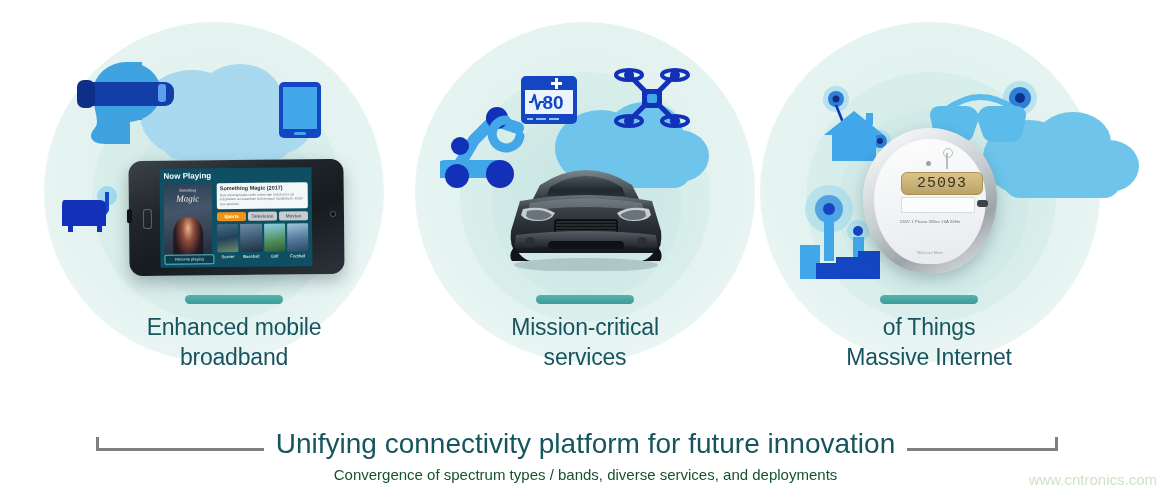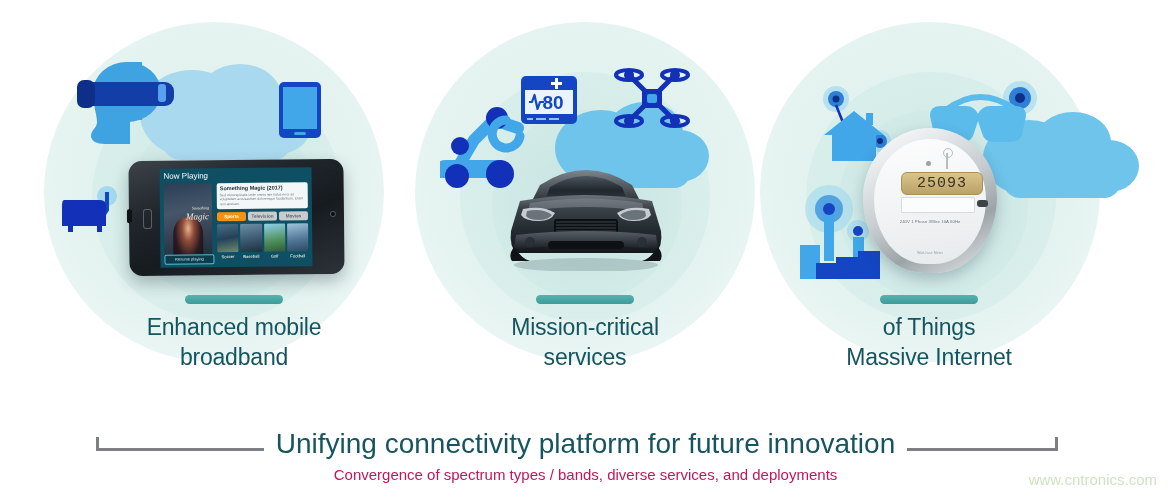--- a/index.html
+++ b/index.html
@@ -26,24 +26,24 @@
   }
   .label-bar{position:absolute;width:98px;height:9px;border-radius:5px;
     background:linear-gradient(180deg,#56b2ad 0%,#3d9c99 100%);}
 
   
   .phone{position:absolute;left:129px;top:160px;width:215px;height:115px;
     border-radius:13px;background:linear-gradient(160deg,#3c4349 0%,#20262b 32%,#161b20 60%,#2c3338 100%);
     box-shadow:0 7px 16px rgba(20,40,50,0.30);transform:rotate(-0.6deg);}
   .phone-screen{position:absolute;left:31px;top:8px;width:152px;height:99px;
     background:#0e4f63;overflow:hidden;}
-  .ph-nowplaying{position:absolute;left:4px;top:3px;color:#fff;font-size:8px;font-weight:normal;}
+  .ph-nowplaying{position:absolute;left:4px;top:3px;color:#fff;font-size:8px;font-weight:bold;}
   .ph-poster{position:absolute;left:4px;top:15px;width:48px;height:80px;
     background:linear-gradient(170deg,#2a3f55 0%,#46566a 35%,#1b2735 100%);overflow:hidden;}
-  .ph-poster-title{position:absolute;left:3px;top:20px;width:42px;text-align:right;color:#f2e9dc;
+  .ph-poster-title{position:absolute;left:3px;top:2px;width:42px;text-align:center;color:#f2e9dc;
     font-family:"Liberation Serif","DejaVu Serif",serif;font-style:italic;font-size:9px;line-height:9px;}
   .ph-poster-sub{font-size:4px;display:block;}
   .ph-poster-fig{position:absolute;left:9px;top:34px;width:30px;height:44px;
     background:radial-gradient(ellipse at 50% 25%,#e8b28a 0%,#8d4b3a 28%,#2b1a22 62%,#16101a 100%);border-radius:40% 40% 20% 20%;}
   .ph-resume{position:absolute;left:4px;bottom:3px;width:48px;height:8px;border:1px solid #54c2d6;
     border-radius:2px;background:#0d3c4c;color:#bfe9f2;font-size:4px;line-height:8px;text-align:center;}
   .ph-info{position:absolute;left:57px;top:15px;width:91px;height:26px;background:#f4f7f8;border-radius:2px;padding:2px 3px;box-sizing:border-box;}
   .ph-info-title{font-size:5.5px;color:#1d2b33;font-weight:bold;}
   .ph-info-body{font-size:3.4px;color:#66747c;line-height:4.4px;margin-top:2px;}
   .ph-tabs{position:absolute;left:57px;top:44px;width:91px;display:flex;gap:2px;}
@@ -86,21 +86,21 @@
   .car{position:absolute;left:500px;top:143px;width:172px;height:128px;}
 
   
   .bracket{position:absolute;left:96px;top:437px;width:962px;height:14px;}
   .brk-line{position:absolute;top:11px;height:3px;background:#7c8083;}
   .brk-tick{position:absolute;top:0;width:3px;height:14px;background:#7c8083;}
   .bracket-title{position:absolute;top:428px;left:0;width:1171px;text-align:center;
     color:#16555f;font-size:28px;background:transparent;}
   .bracket-title span{background:#fff;padding:0 12px;}
   .bracket-sub{position:absolute;top:466px;left:0;width:1171px;text-align:center;
-    color:#be185d;font-size:15px;}
+    color:#14532d;font-size:15px;}
   .watermark{position:absolute;right:14px;top:471px;color:#cfe3c2;font-size:15px;}
 </style>
 </head>
 <body>
 
 <div id="stage">
 
   <div>
     <div class="pillar-bg bg-outer" style="left:44px;top:22px;"></div>
     <div class="pillar-bg bg-inner" style="left:92px;top:72px;"></div>

